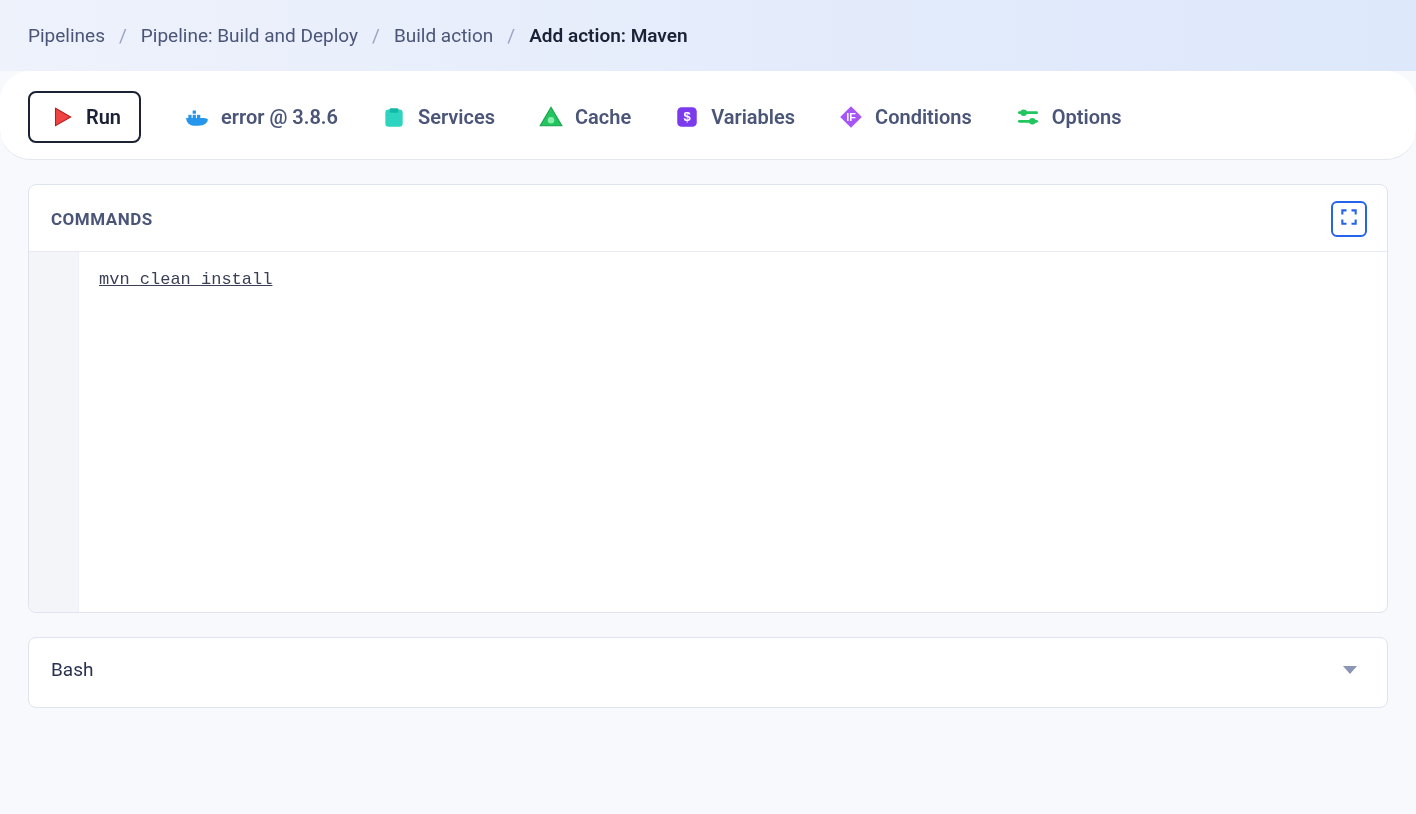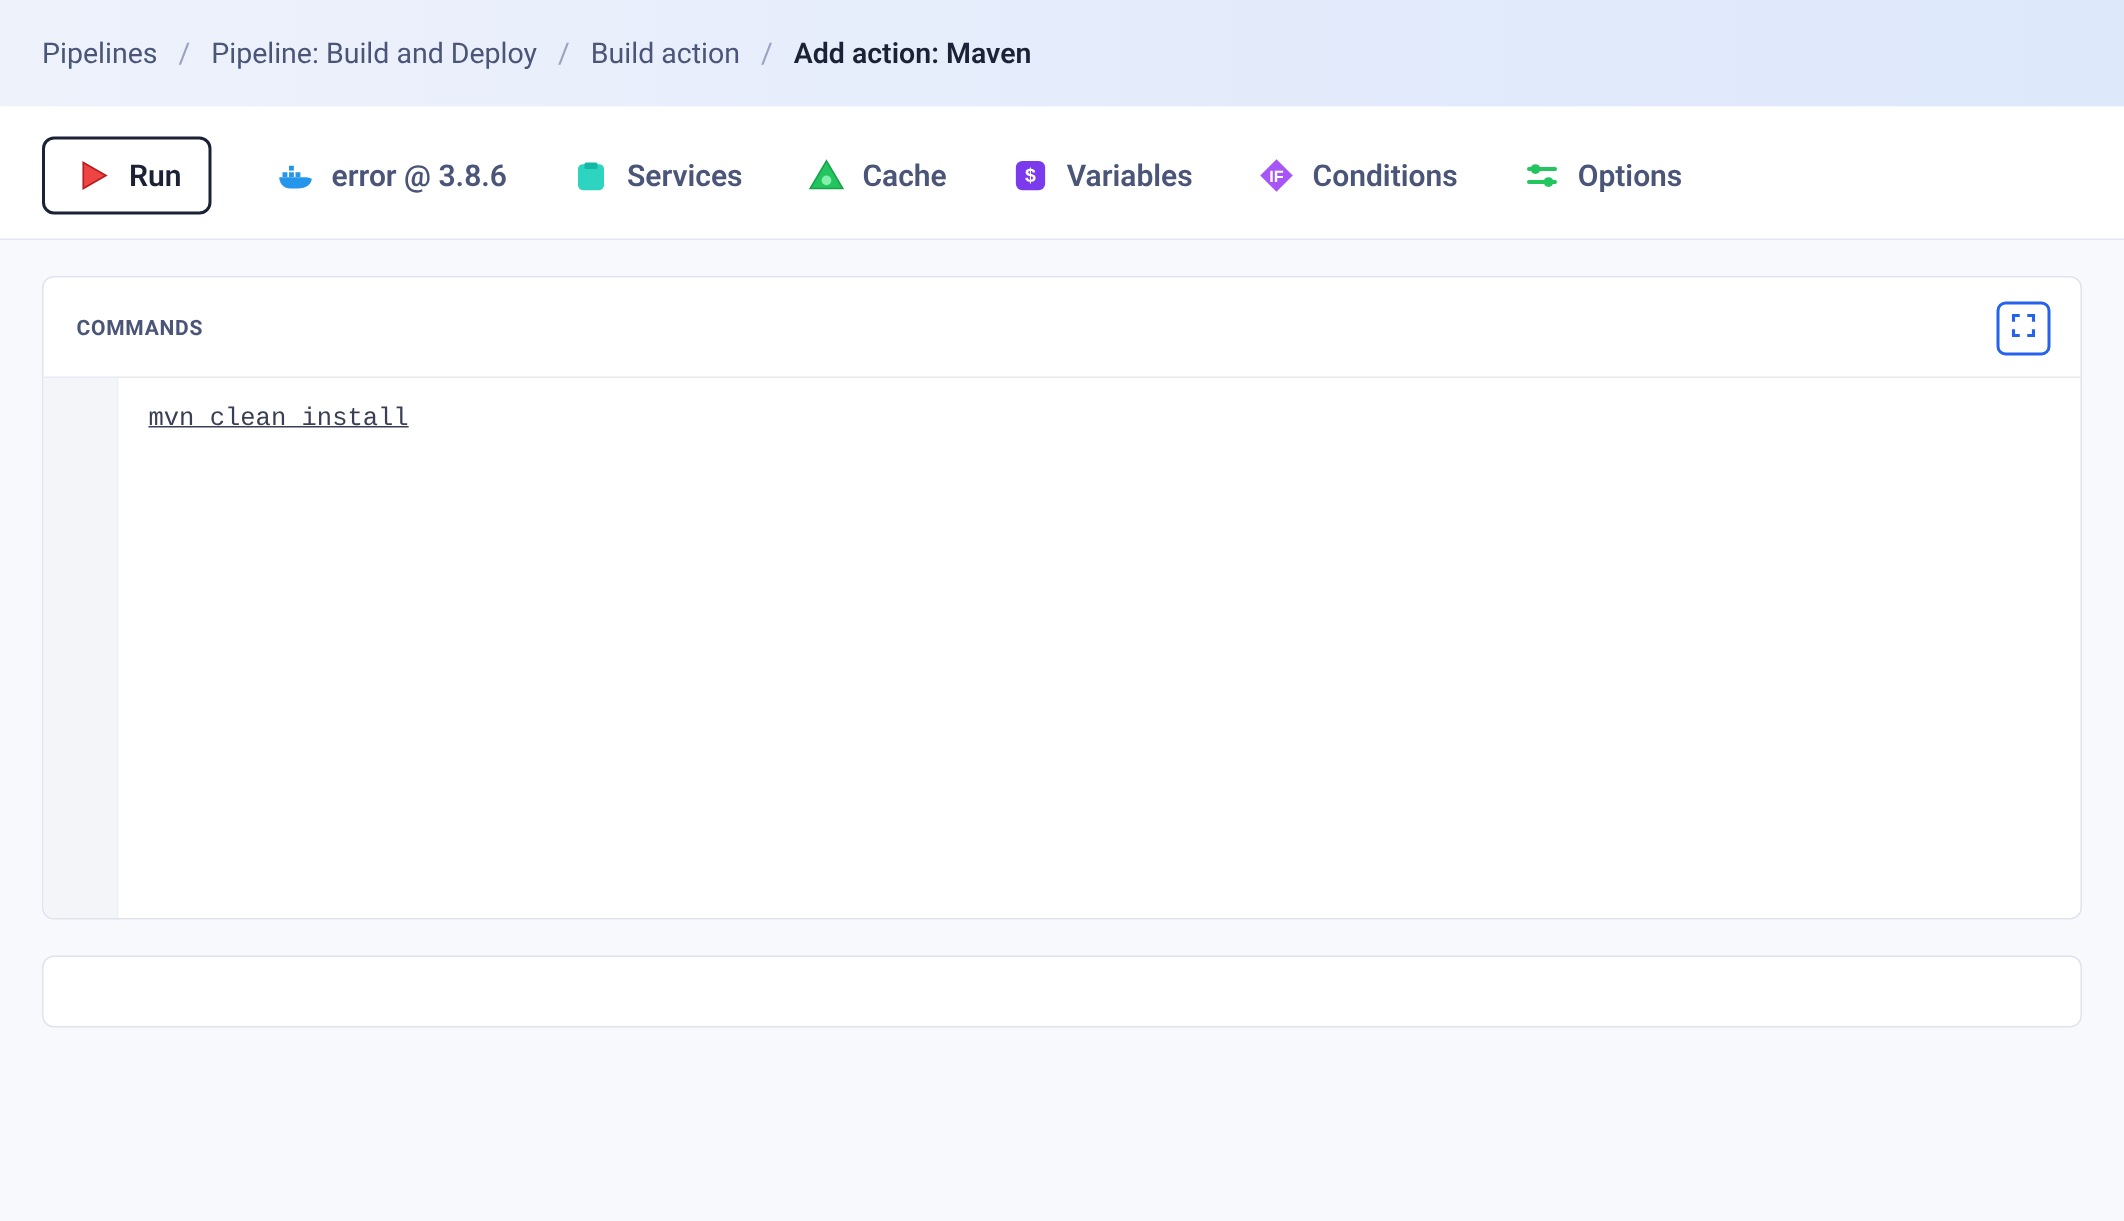--- a/index.html
+++ b/index.html
@@ -26,20 +26,21 @@
   .breadcrumb-current { color: #1b2236; font-weight: 600; }
 
   
   .tabs-row {
     background: #ffffff;
     border-bottom: 1px solid #e3e6ef;
     padding: 20px 28px 16px 28px;
     display: flex;
     align-items: center;
     gap: 42px;
+    border-radius: 30px;
   }
   .tab {
     display: flex;
     align-items: center;
     gap: 10px;
     font-size: 20px;
     font-weight: 600;
     color: #4a5578;
     cursor: pointer;
   }
@@ -68,21 +69,21 @@
 
   
   .panel-header {
     display: flex;
     justify-content: space-between;
     align-items: center;
     padding: 16px 20px 14px 22px;
     border-bottom: 1px solid #e7eaf2;
   }
   .panel-label {
-    font-size: 14px;
+    font-size: 17px;
     font-weight: 700;
     letter-spacing: 0.5px;
     color: #4a5578;
   }
   .expand-btn {
     width: 36px; height: 36px;
     border: 2px solid #2563eb;
     border-radius: 6px;
     display: flex; align-items: center; justify-content: center;
     cursor: pointer;
@@ -245,16 +246,20 @@
       </div>
     </div>
     <div class="code-area">
       <div class="code-gutter"></div>
       <div class="code-content" contenteditable="true" style="">mvn clean install</div>
     </div>
   </div>
 
   <div class="panel dual-panel">
     <div class="dual-col">
+      <div class="select-row">
+        <span class="select-value">Bash</span>
+        <span class="chevron-down"></span>
+      </div>
     </div>
   </div>
 
 </div>
 
 </body></html>

